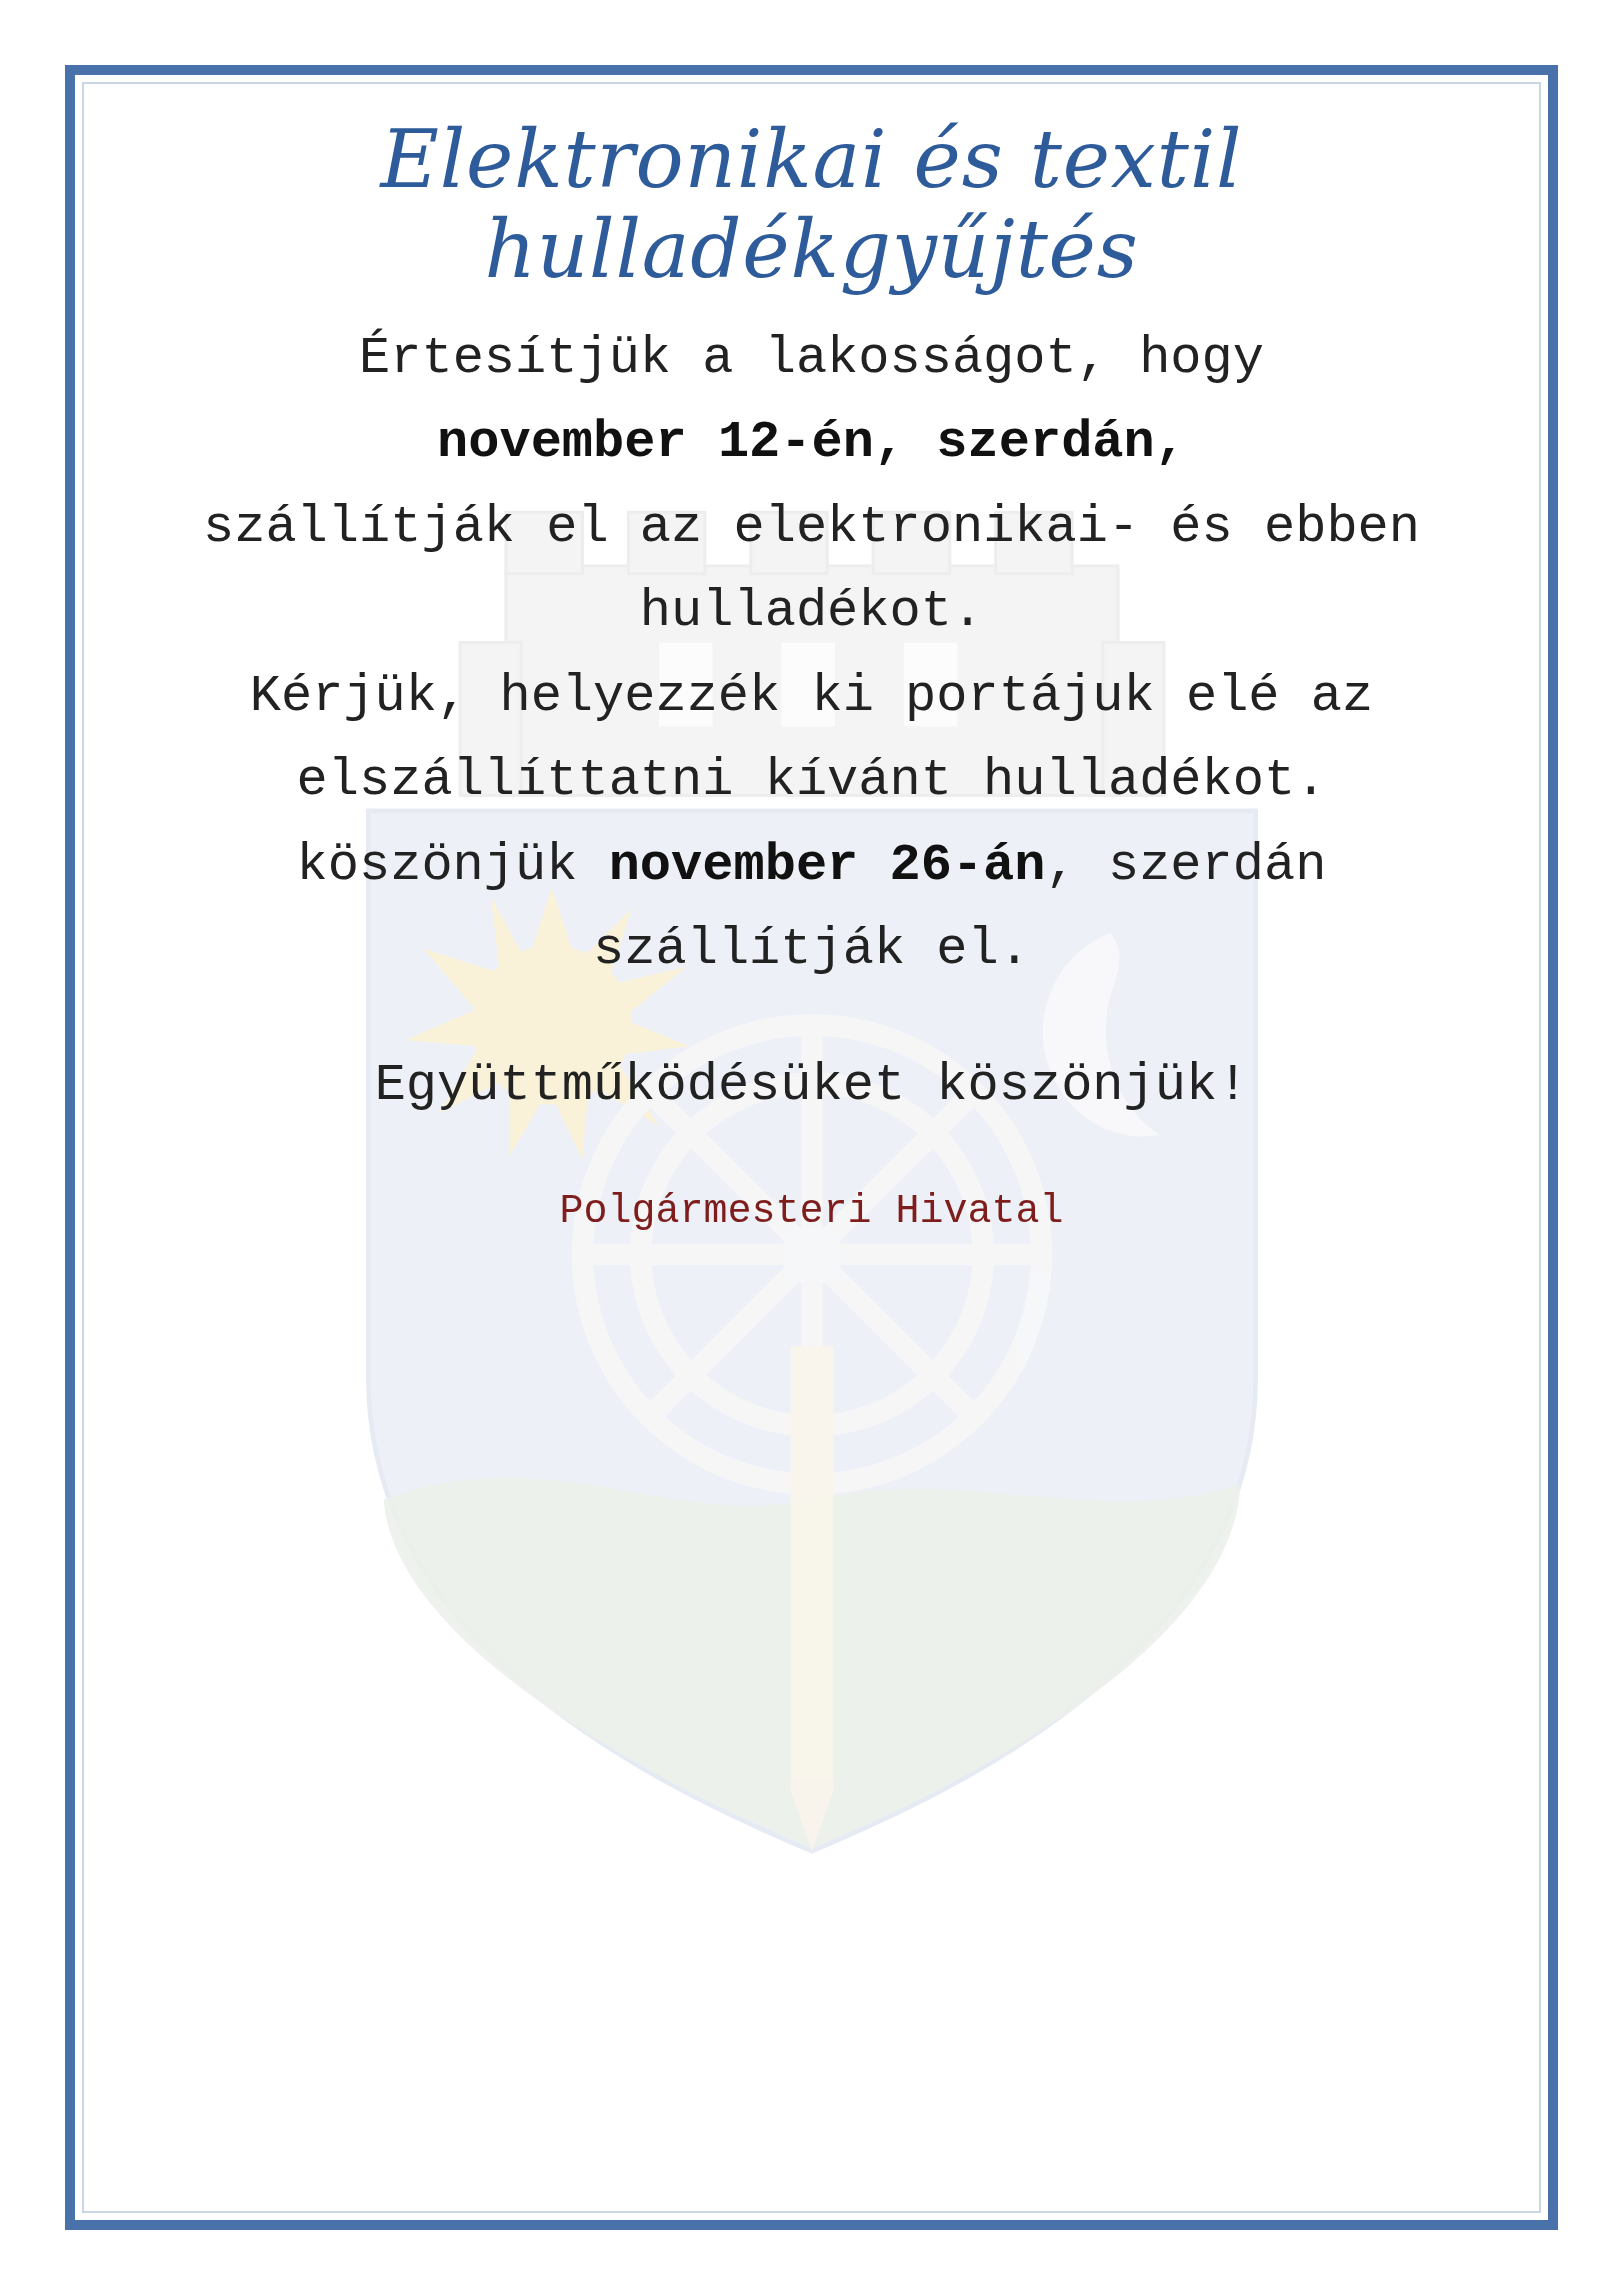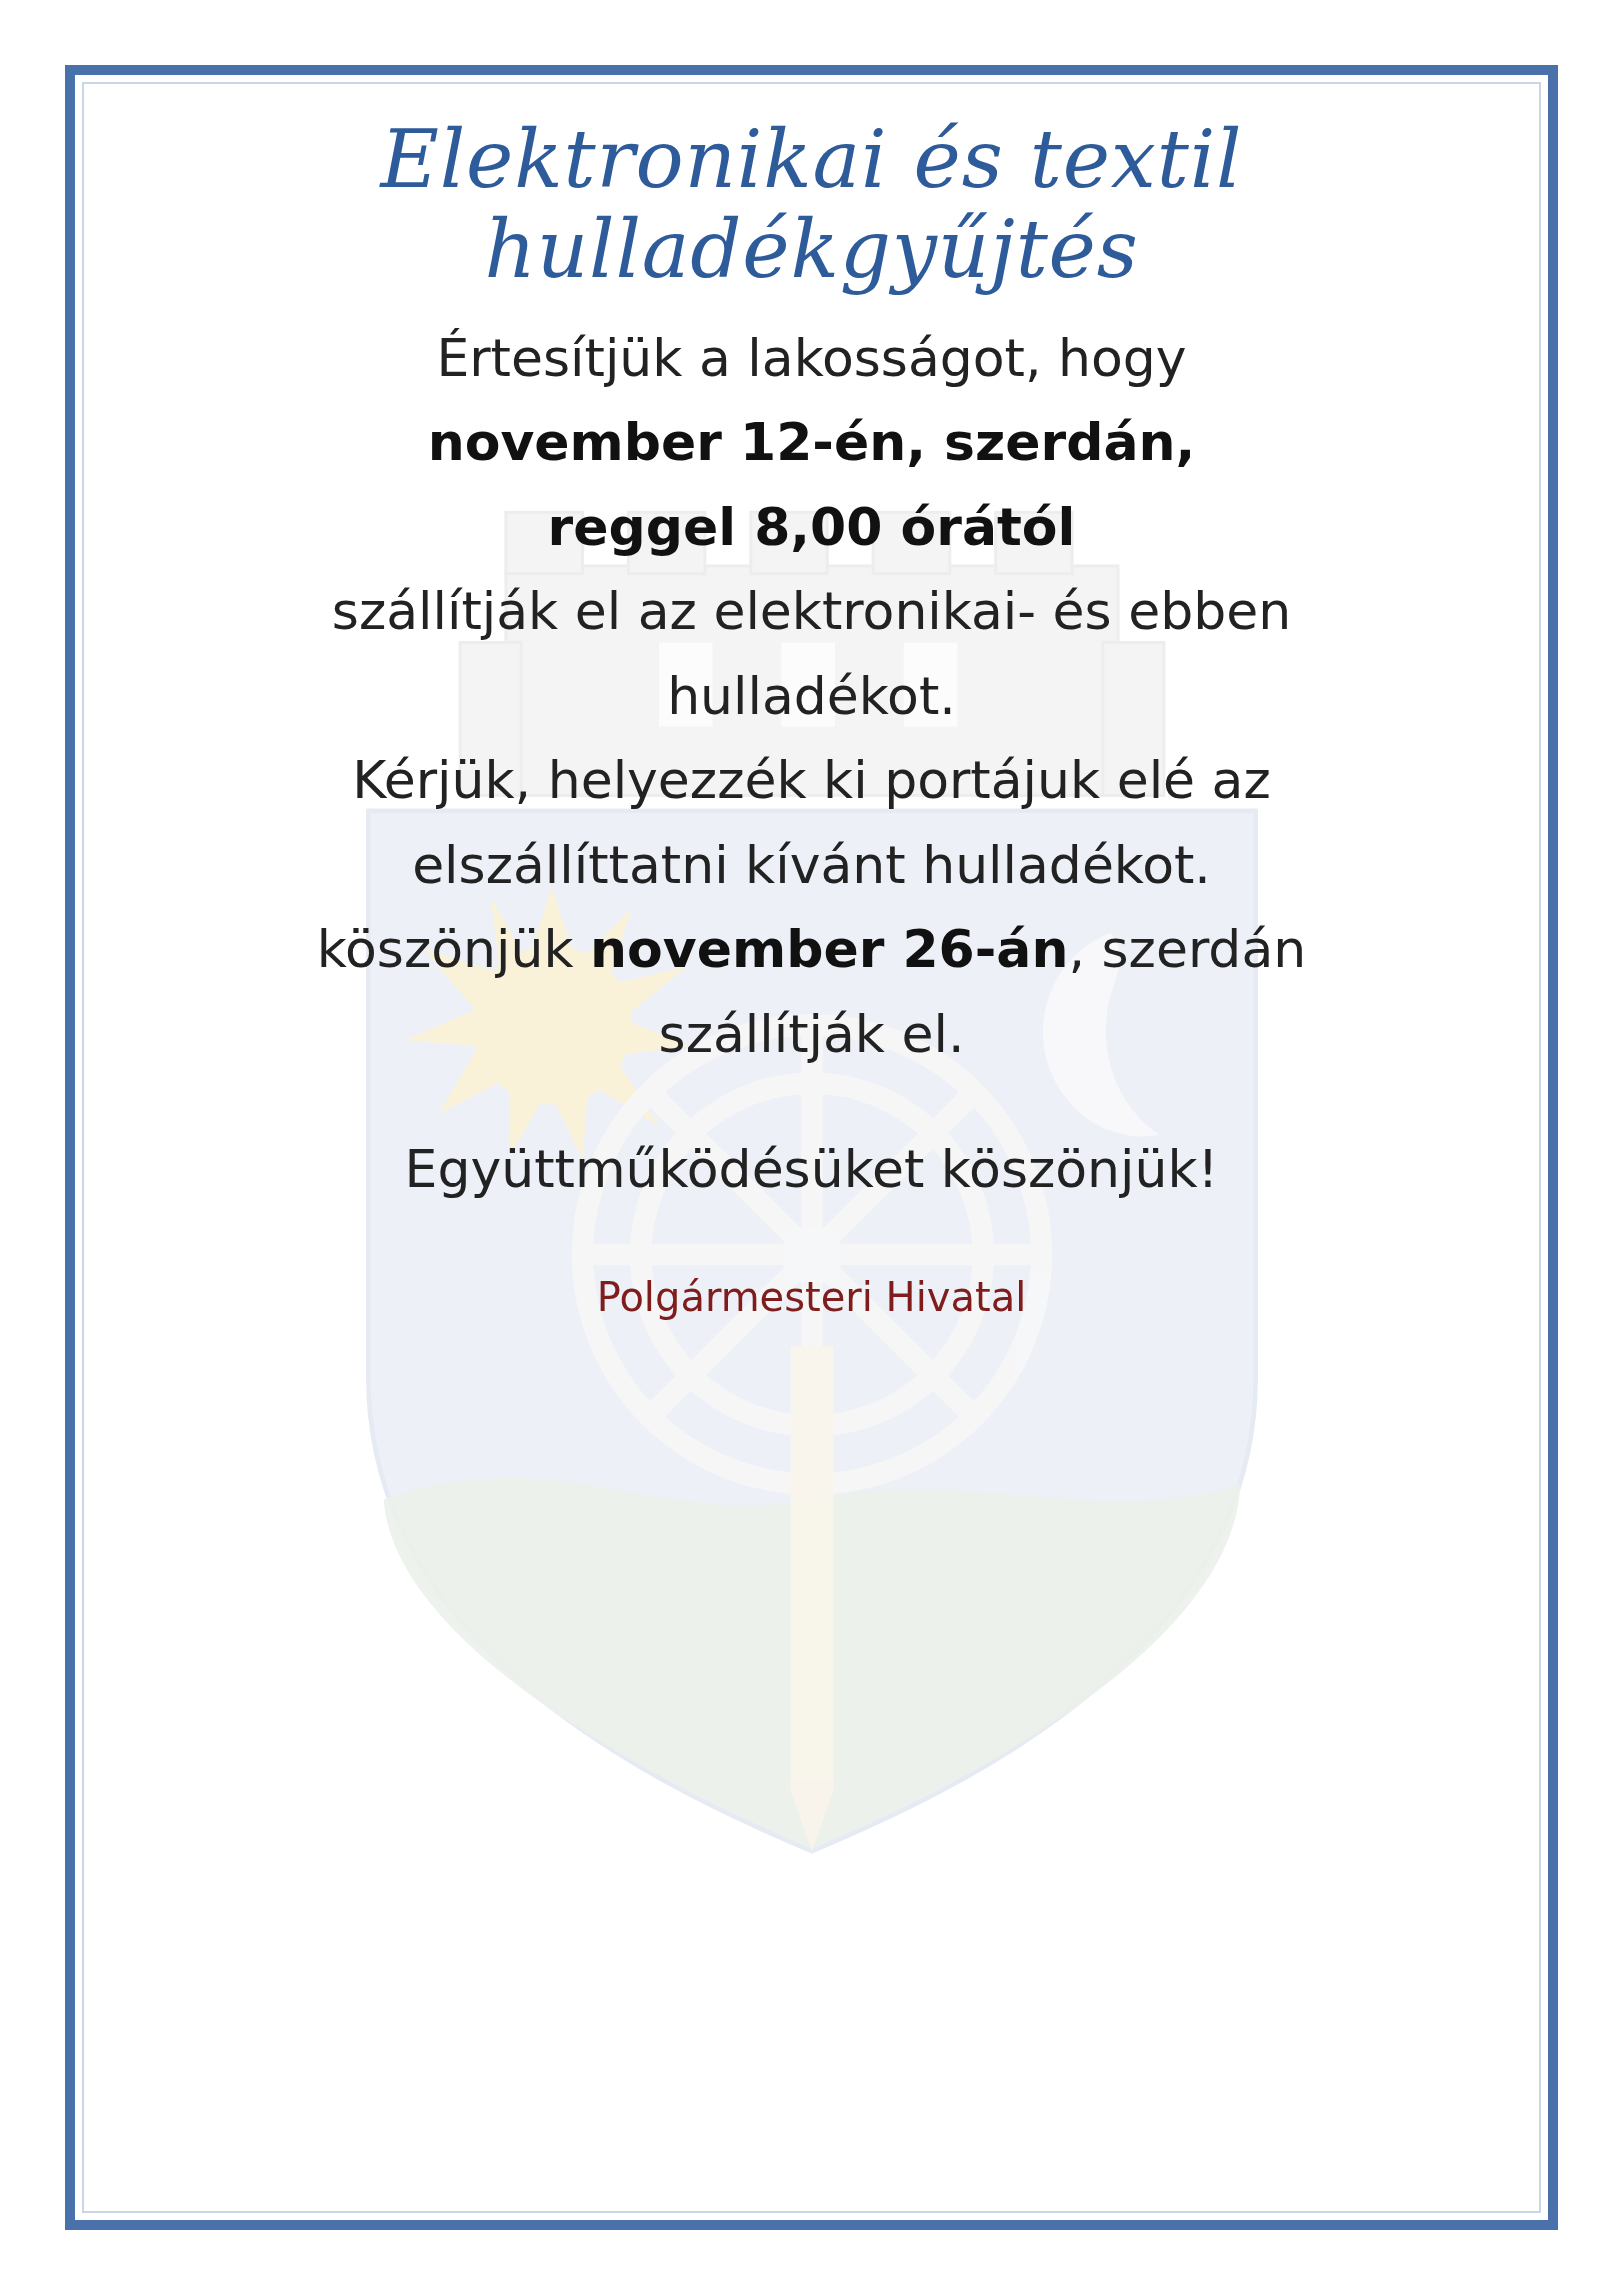--- a/index.html
+++ b/index.html
@@ -74,20 +74,21 @@
   }
   .title .t-line { display: block; }
 
   .body-text {
     font-size: 52px;
     line-height: 1.42;
     color: #222222;
   }
   .body-text p {
     margin: 0 0 10.7px 0;
+    font-family: Liberation Mono, monospace;
   }
   .p-strong {
     font-weight: bold;
     color: #111111;
   }
   .spacer-md { height: 51px; }
 
   b { font-weight: bold; color: #111; }
 
   .sign {
@@ -151,21 +152,20 @@
   <div class="content">
 
     <h1 class="title">
       <span class="t-line">Elektronikai és textil</span>
       <span class="t-line">hulladékgyűjtés</span>
     </h1>
 
     <div class="body-text">
       <p>Értesítjük a lakosságot, hogy</p>
       <p class="p-strong">november  12-én, szerdán,</p>
-      <p class="p-strong">reggel  8,00 órától</p>
       <p>szállítják el az elektronikai- és ebben</p>
       <p>hulladékot.</p>
       <p>Kérjük, helyezzék ki portájuk elé az</p>
       <p>elszállíttatni kívánt hulladékot.</p>
 
       <p>
         <span>köszönjük </span><b>november 26-án</b><span>, szerdán</span>
       </p>
       <p>szállítják el.</p>
 

